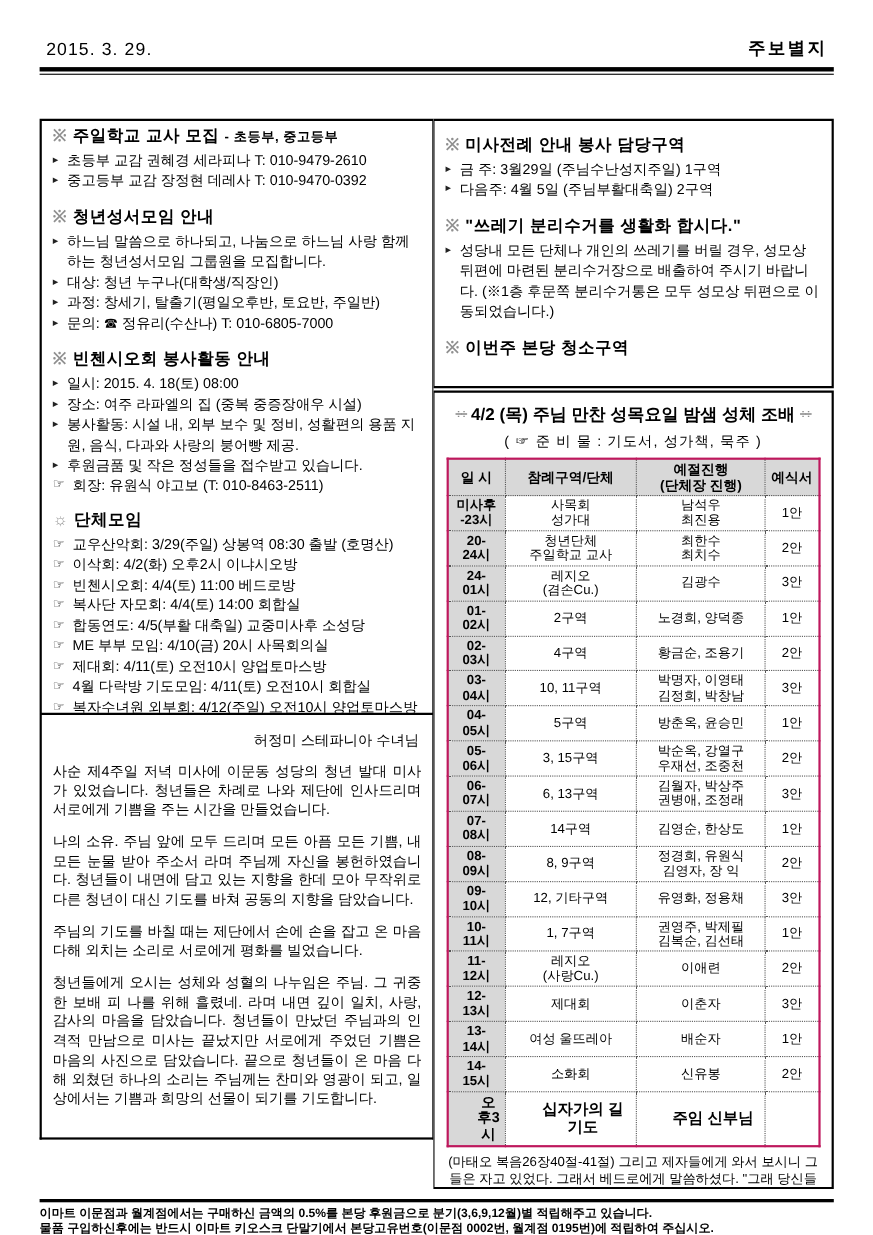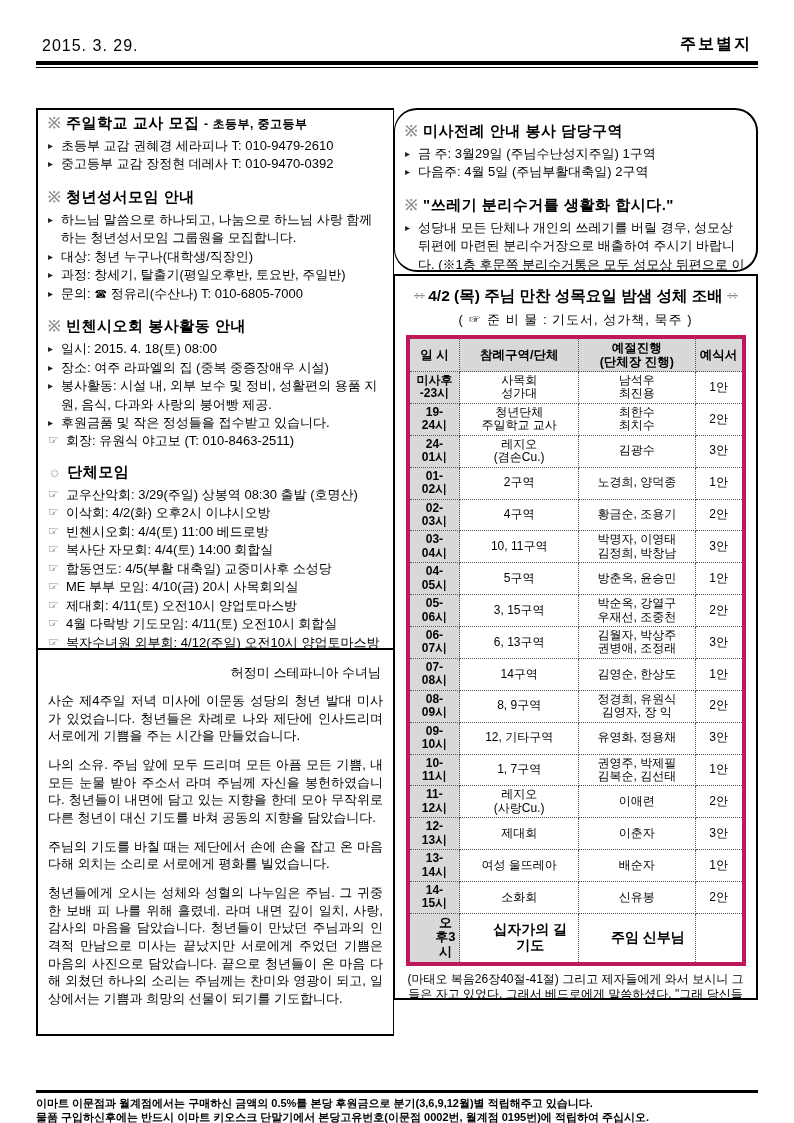--- a/index.html
+++ b/index.html
@@ -15,41 +15,41 @@
   .hdr-title { font-size:16px; font-weight:bold; letter-spacing:2px; }
   .hdr-rule { border-top:4px solid #000; border-bottom:1px solid #000; height:7px; margin-bottom:40px; }
   
   .content { display:flex; }
   .col { display:flex; flex-direction:column; }
   .col-left  { width:358px; }
   .col-right { width:364px; }
   .box { border:2px solid #000; background:#fff; overflow:hidden; }
   .box-a { height:542px; padding:2px 8px 4px 10px; border-right-width:1px; }
   .box-b { height:386px; border-top:0; padding:8px 10px; border-right-width:1px; }
-  .box-c { height:164px; padding:10px 8px 4px 10px; border-left-width:1px;border-radius:23px; }
+  .box-c { height:245px; padding:10px 8px 4px 10px; border-left-width:1px; }
   .box-d { height:726px; margin-top:2px; border-left-width:1px; padding:8px 6px 4px 6px; }
   
   .sec { margin-bottom:12px; }
   .sec-title { font-size:15px; font-weight:bold; margin-bottom:4px; letter-spacing:0.5px; }
   .sec-mark { color:#909090; font-weight:bold; margin-right:5px; font-size:15px; }
   .sec-title small { font-size:12px; font-weight:bold; }
   .li { display:flex; font-size:13px; line-height:1.42; }
   .li .bullet { width:13px; flex:0 0 13px; font-size:10px; padding-top:2px; color:#222; }
   .li .bullet.hand { font-size:12px; width:18px; flex:0 0 18px; padding-top:0; }
   .li-text { flex:1; }
   .club-icon { color:#9a9a9a; font-size:15px; margin-right:5px; }
   
   .essay-title { text-align:center; font-size:17px; font-weight:bold; margin-top:2px; }
   .essay-author { text-align:right; font-size:13px; margin:6px 2px 10px 0; }
   .essay p { font-size:13px; line-height:1.36; text-align:justify; margin-bottom:11px; }
   
   .sch-title { text-align:center; font-size:15.5px; font-weight:bold; margin-top:2px; }
   .sch-decor { color:#8a8a8a; font-size:11px; font-weight:bold; letter-spacing:-1px; vertical-align:2px; }
   .sch-sub { text-align:center; font-size:13px; margin:4px 0 6px 0; letter-spacing:1px; }
-  table.sch { border-collapse:collapse; width:340px; margin:0 auto; border:4px solid #be185d; }
+  table.sch { border-collapse:collapse; width:340px; margin:0 auto; border:2px solid #be185d; }
   table.sch th, table.sch td {
     border:1px dotted #555; font-size:12px; line-height:1.12;
     padding:2px 2px; text-align:center; vertical-align:middle;
   }
   table.sch th { background:#d8d8d8; font-weight:bold; font-size:12.5px; }
   table.sch td.time { background:#d8d8d8; font-weight:bold; width:52px; }
   table.sch .c-group { width:118px; }
   table.sch .c-lead  { width:116px; }
   table.sch .c-book  { width:48px; }
   table.sch tr.final td { font-weight:bold; font-size:14px;padding-left:24px; }
@@ -258,21 +258,21 @@
               </tr>
           </thead>
           <tbody id="sch-body">
               <tr>
                 <td class="time"><span>미사후</span><br><span>-23시</span></td>
                 <td class="c-group"><span>사목회</span><br><span>성가대</span></td>
                 <td class="c-lead"><span>남석우</span><br><span>최진용</span></td>
                 <td class="c-book"><span>1안</span></td>
               </tr>
               <tr>
-                <td class="time"><span>19-</span><br><span>24시</span></td>
+                <td class="time"><span>20-</span><br><span>24시</span></td>
                 <td class="c-group"><span>청년단체</span><br><span>주일학교 교사</span></td>
                 <td class="c-lead"><span>최한수</span><br><span>최치수</span></td>
                 <td class="c-book"><span>2안</span></td>
               </tr>
               <tr>
                 <td class="time"><span>24-</span><br><span>01시</span></td>
                 <td class="c-group"><span>레지오</span><br><span>(겸손Cu.)</span></td>
                 <td class="c-lead"><span>김광수</span></td>
                 <td class="c-book"><span>3안</span></td>
               </tr>

